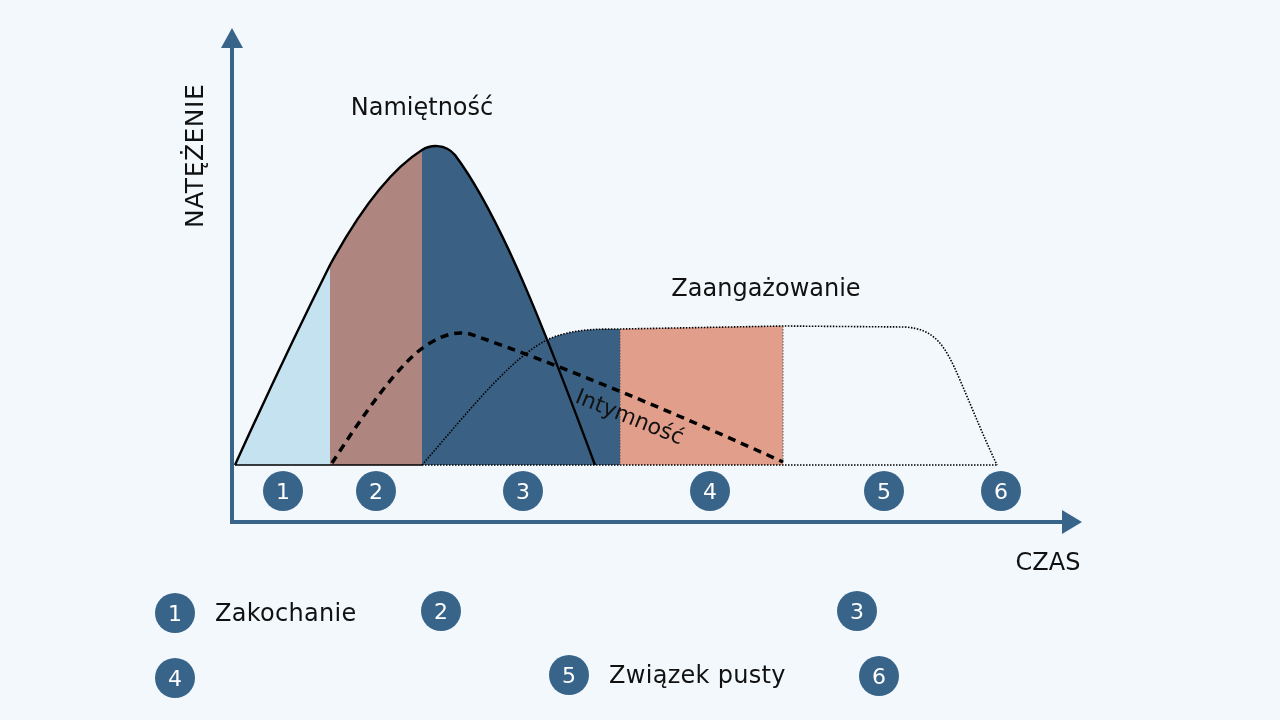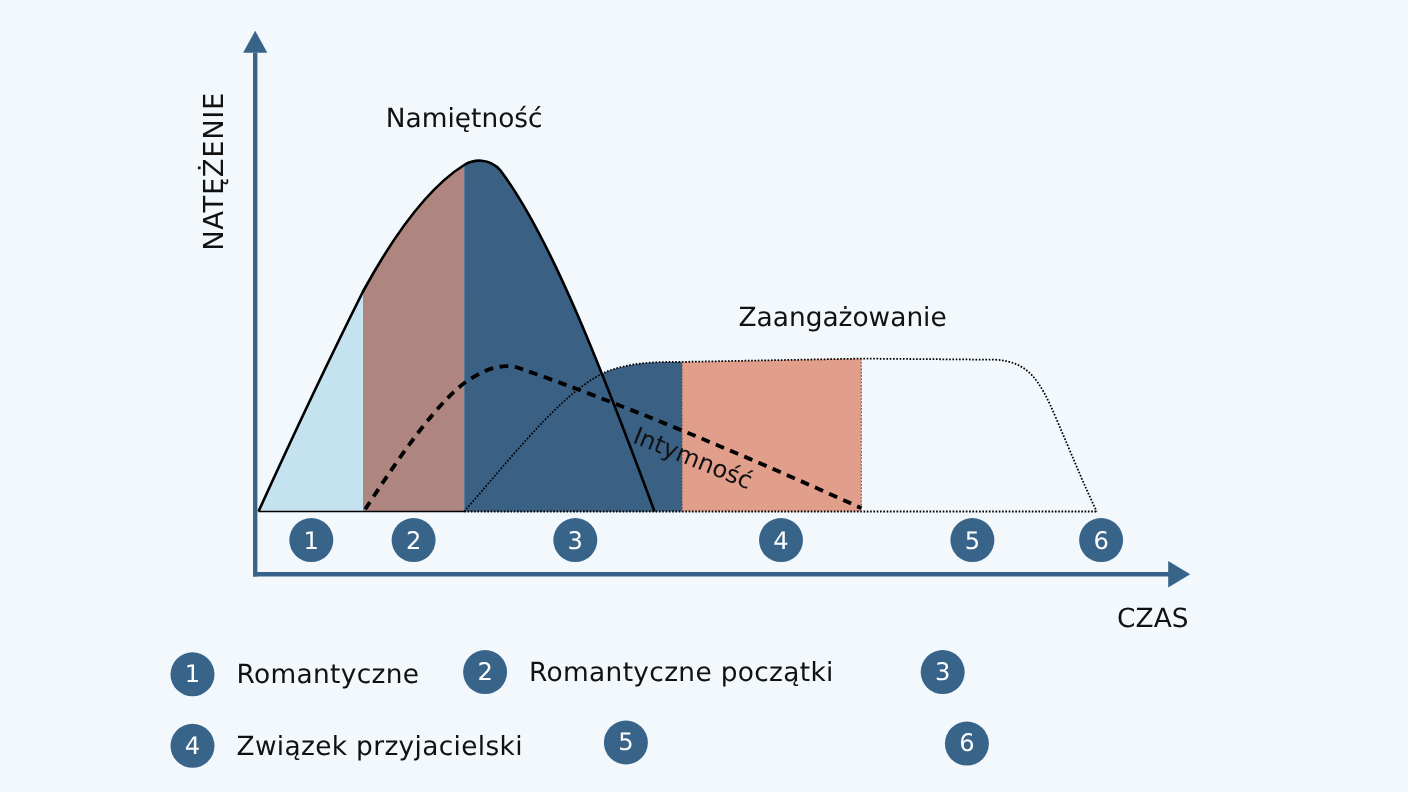--- a/index.html
+++ b/index.html
@@ -89,32 +89,31 @@
   </g>
   <g>
     <circle cx="1001" cy="491" r="20" fill="#39648a"></circle>
     <text x="1001" y="499" font-size="22" fill="#fff" text-anchor="middle" font-family="DejaVu Sans, sans-serif">6</text>
   </g>
 </svg>
 
 <div class="legend">
   <div class="legend-item" style="left:155px; top:593px;">
     <div class="legend-badge">1</div>
-    <div class="legend-label">Romantyczne</div>
+    <div class="legend-label">Zakochanie</div>
   </div>
   <div class="legend-item" style="left:421px; top:591px;">
     <div class="legend-badge">2</div>
-    <div class="legend-label">Romantyczne początki</div>
   </div>
   <div class="legend-item" style="left:837px; top:591px;">
     <div class="legend-badge">3</div>
   </div>
   <div class="legend-item" style="left:155px; top:658px;">
     <div class="legend-badge">4</div>
-    <div class="legend-label">Związek przyjacielski</div>
   </div>
   <div class="legend-item" style="left:549px; top:655px;">
     <div class="legend-badge">5</div>
+    <div class="legend-label">Związek pusty</div>
   </div>
   <div class="legend-item" style="left:859px; top:656px;">
     <div class="legend-badge">6</div>
   </div>
 </div>
 
 </body></html>

